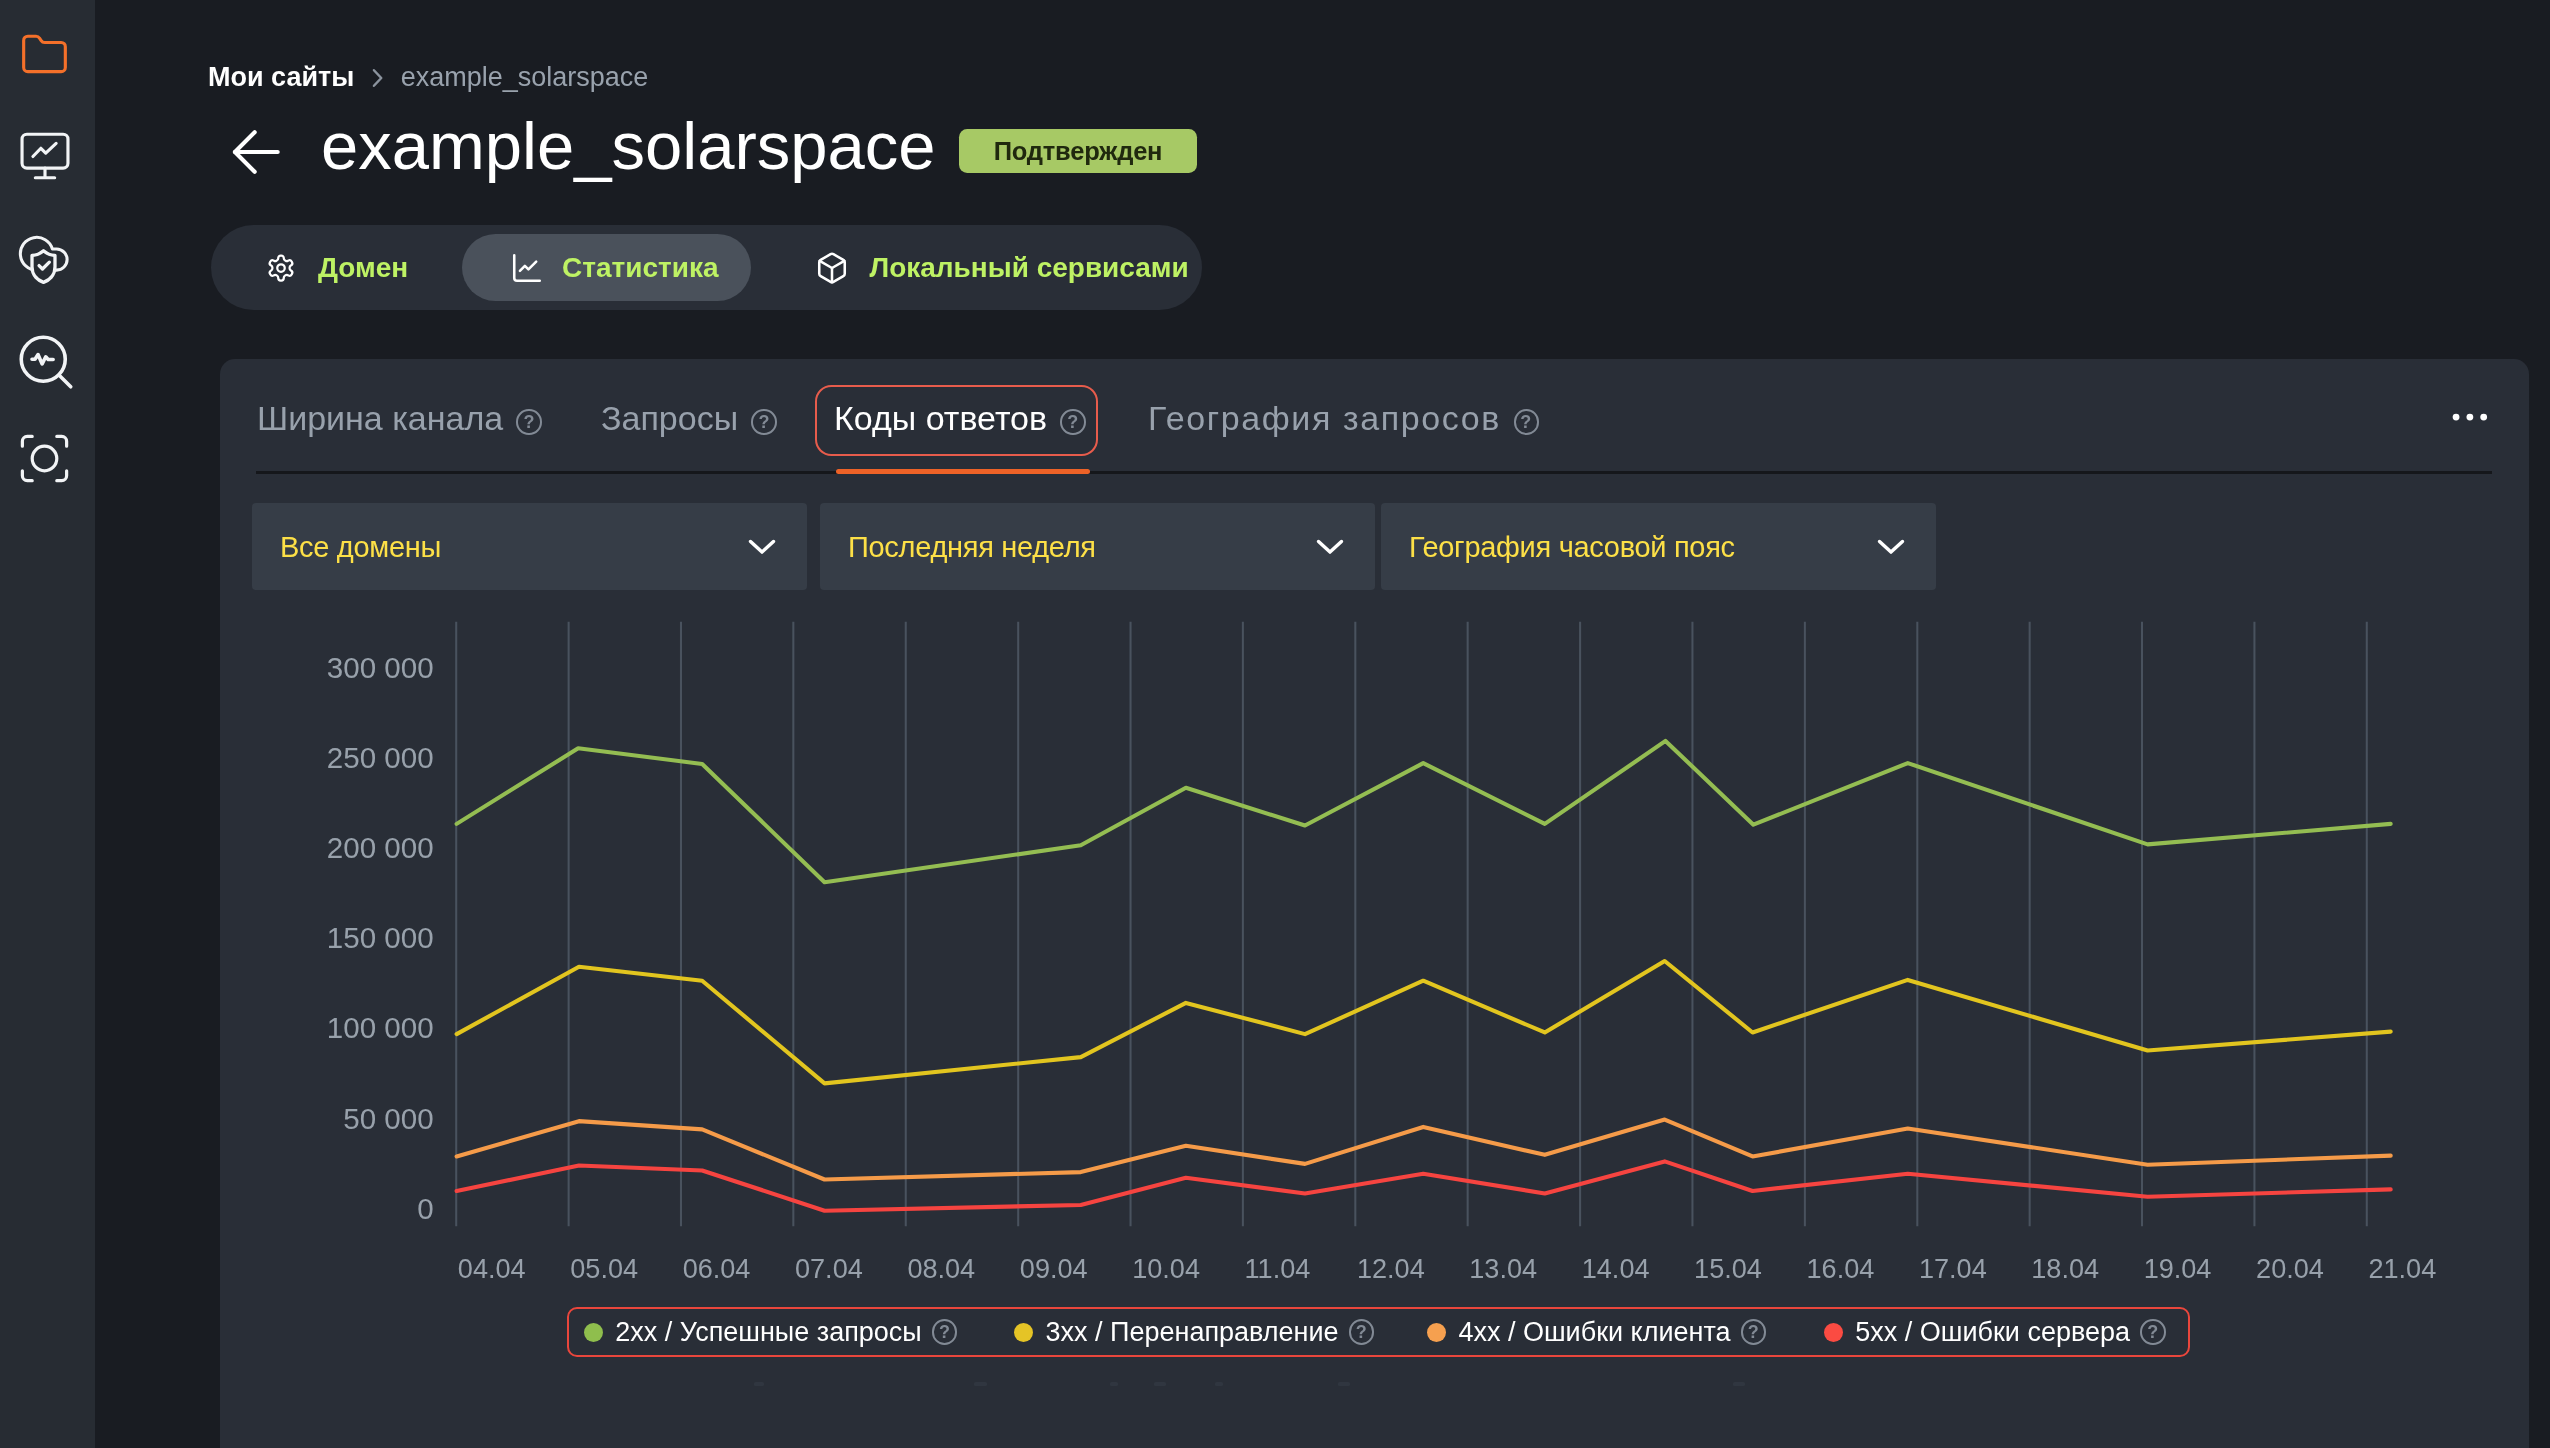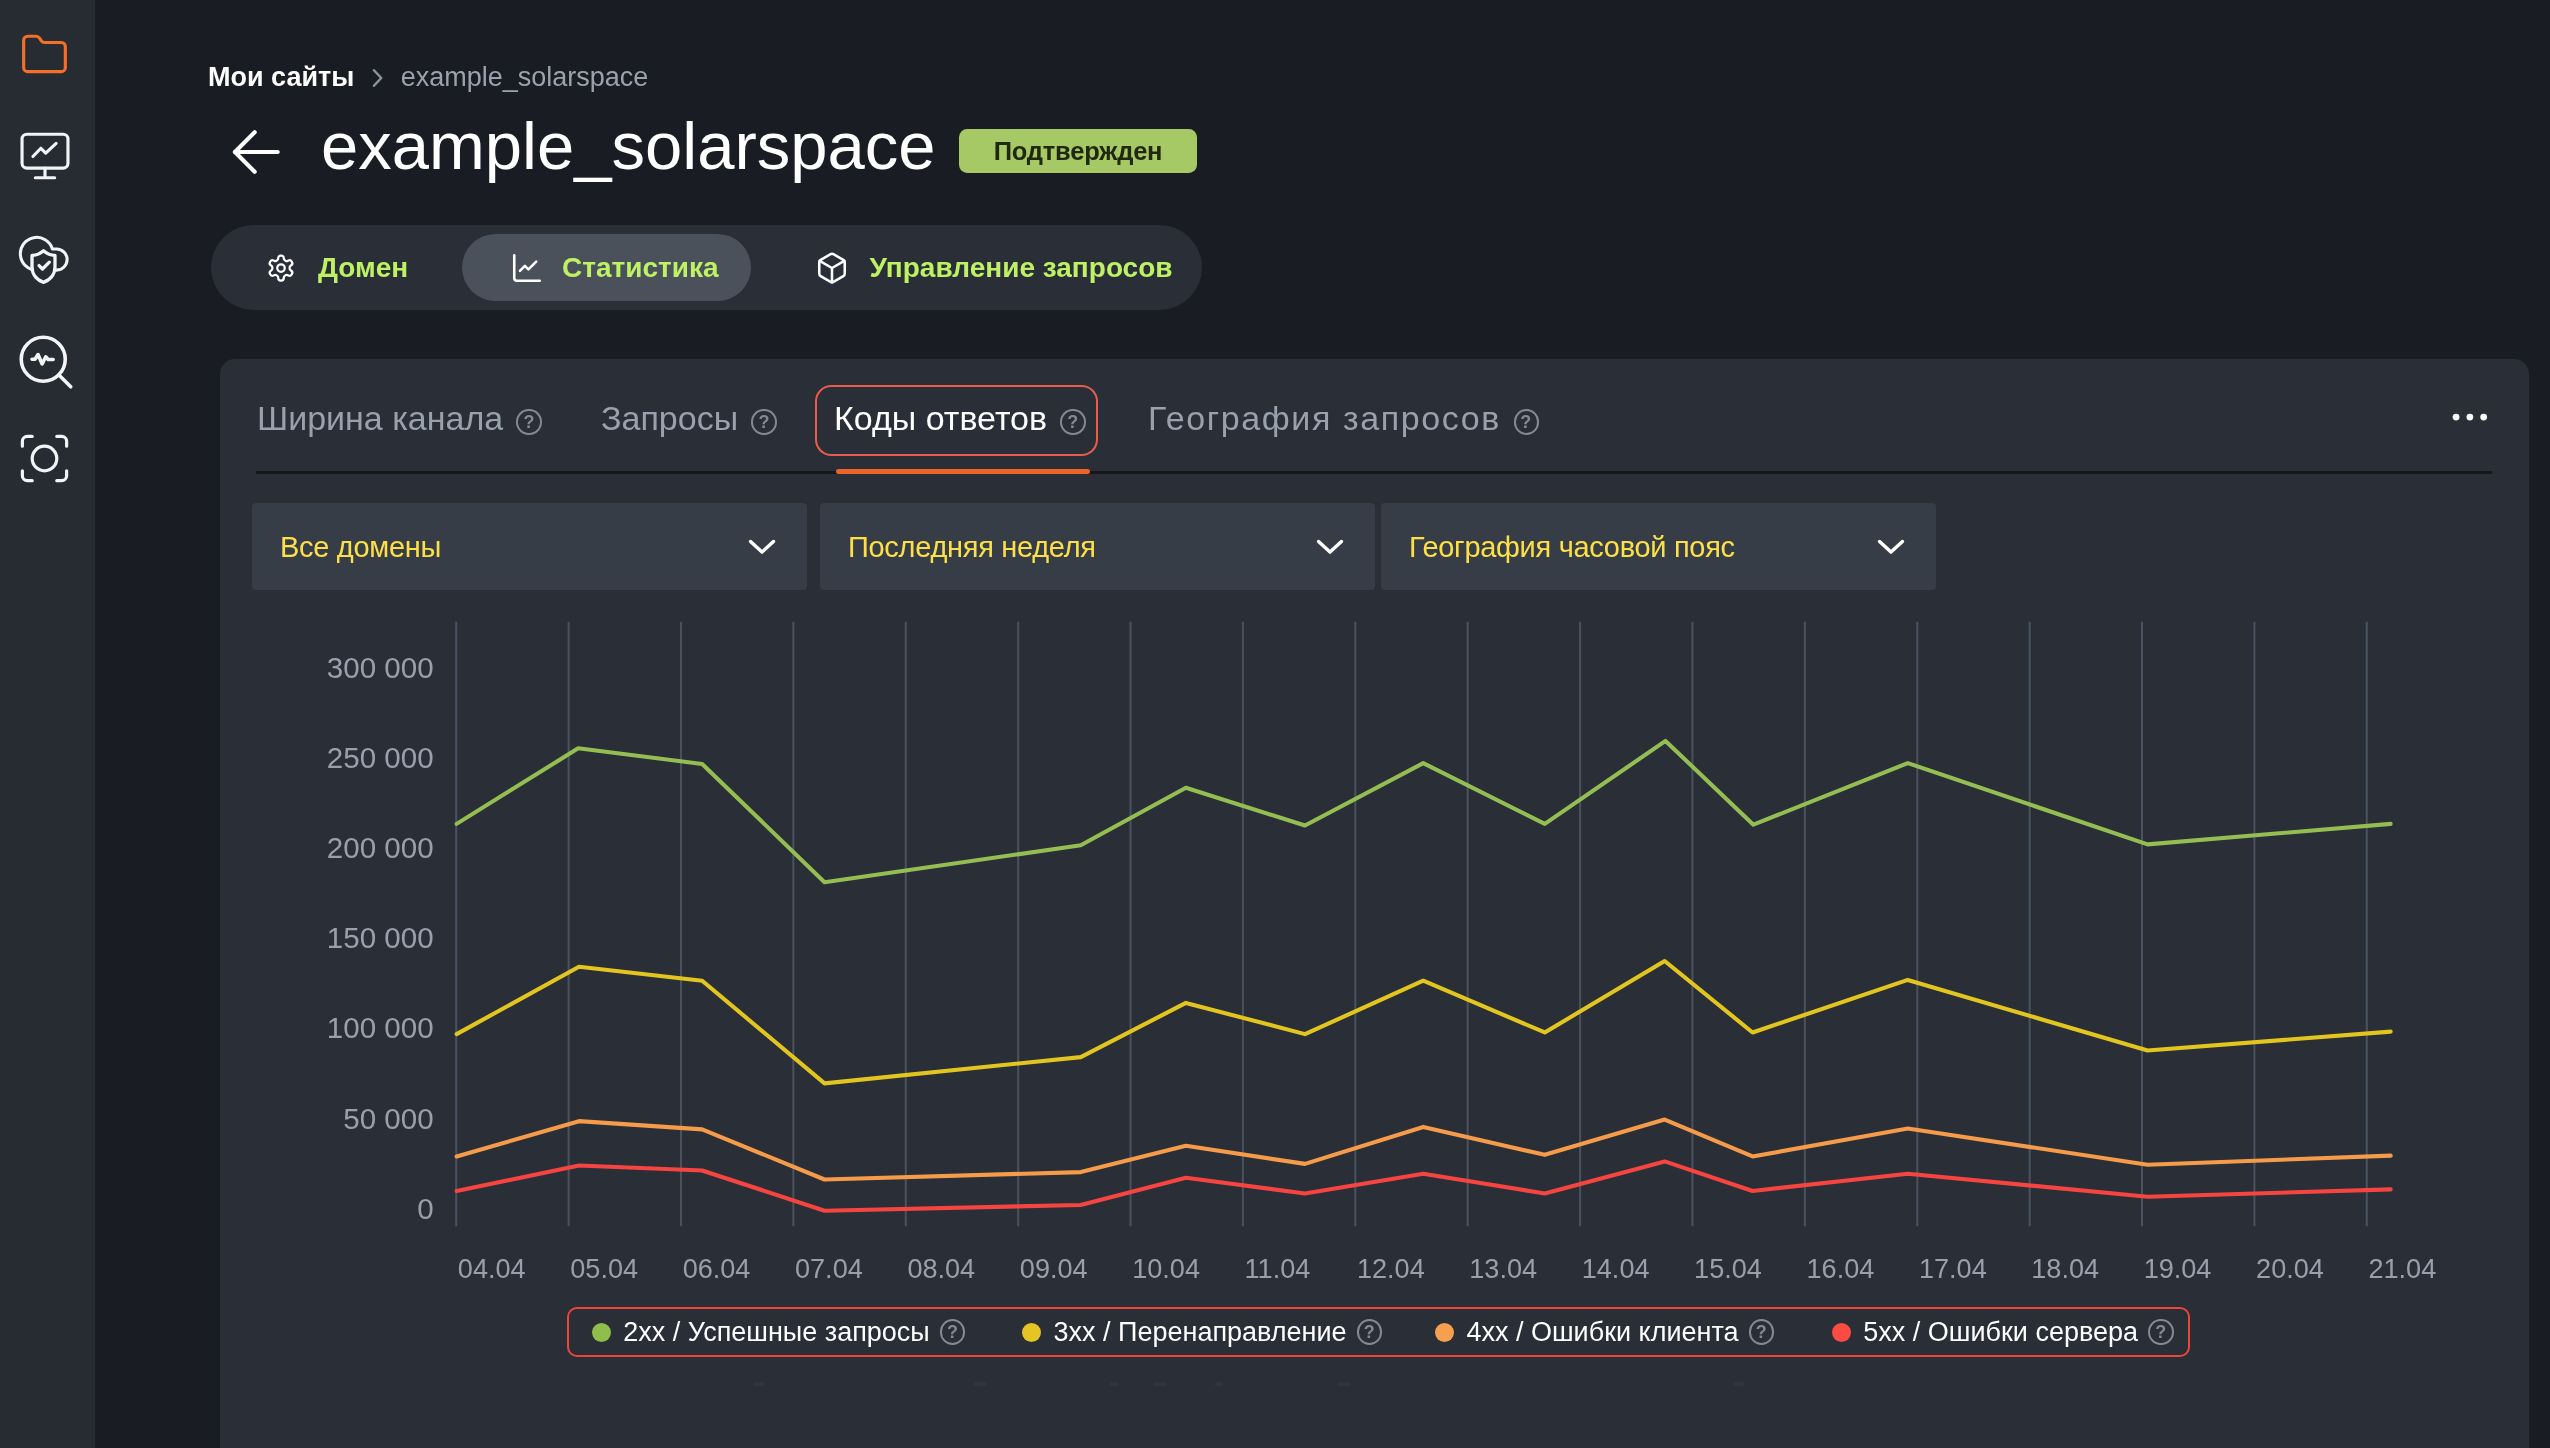--- a/index.html
+++ b/index.html
@@ -32,21 +32,21 @@
   .qm { display:inline-block; width:25.5px; height:25.5px; border:2.1px solid #828a95; border-radius:50%; color:#828a95; font-size:18px; line-height:22px; text-align:center; font-weight:600; vertical-align:1.6px; margin-left:13px; }
   #tabbox { position:absolute; left:595px; top:25.5px; width:283px; height:71px; border:2.5px solid #e75c4c; border-radius:16.4px; }
   #dots { position:absolute; left:2232px; top:54px; width:39px; }
   #divider { position:absolute; left:36px; top:112px; width:2236px; height:2.5px; background:#15171b; }
   #underline { position:absolute; left:616px; top:110px; width:254px; height:5px; background:#ed6227; border-radius:2.5px; }
 
   .dd { position:absolute; top:144px; height:87px; background:#363d47; border-radius:4px; color:#fde047; font-size:29px; letter-spacing:-0.3px; }
   .dd span { position:absolute; left:28px; top:28px; }
   .dd svg { position:absolute; right:31px; top:36px; }
 
-  #legend { position:absolute; left:347px; top:948px; width:1623px; height:50px; border:2.5px solid #e9463c; border-radius:10px; display:flex; align-items:center; color:#fff; font-size:27px;padding-left:8px; }
+  #legend { position:absolute; left:347px; top:948px; width:1623px; height:50px; border:2.5px solid #e9463c; border-radius:10px; display:flex; align-items:center; color:#fff; font-size:27px; }
   .ldot { width:19px; height:19px; border-radius:50%; display:inline-block; margin-right:12.3px; }
   .litem { display:flex; align-items:center; white-space:nowrap; }
   .faint { position:absolute; top:1023px; height:4.1px; background:#555d68; opacity:0.18; border-radius:1.6px; }
 </style>
 </head>
 <body>
   <div id="sidebar">
     <svg width="53" height="50" viewBox="0 0 24 24" style="top:30px; left:18px" fill="none" stroke="#f4702a" stroke-width="1.5" stroke-linecap="round" stroke-linejoin="round">
       <path d="M20 20a2 2 0 0 0 2-2V8a2 2 0 0 0-2-2h-7.9a2 2 0 0 1-1.69-.9L9.6 3.9A2 2 0 0 0 7.93 3H4a2 2 0 0 0-2 2v13a2 2 0 0 0 2 2Z"></path>
     </svg>
@@ -100,21 +100,21 @@
         <path d="m7 14 3.5-3.5 2.5 2.5L18.5 7.5"></path>
       </svg>
       <span style="margin-left:18px">Статистика</span>
     </div>
     <div class="pill-item" style="left:604px; top:0; height:85px;">
       <svg width="34" height="34" viewBox="0 0 24 24" fill="none" stroke="#fff" stroke-width="1.8" stroke-linecap="round" stroke-linejoin="round">
         <path d="M11 21.73a2 2 0 0 0 2 0l7-4A2 2 0 0 0 21 16V8a2 2 0 0 0-1-1.73l-7-4a2 2 0 0 0-2 0l-7 4A2 2 0 0 0 3 8v8a2 2 0 0 0 1 1.73z"></path>
         <path d="M12 22V12"></path>
         <path d="m3.3 7 8.7 5 8.7-5"></path>
       </svg>
-      <span style="margin-left:20.5px">Управление запросов</span>
+      <span style="margin-left:20.5px">Локальный сервисами</span>
     </div>
   </div>
 
   <div id="card">
     <div class="tabtxt" style="left:37px;">Ширина канала<span class="qm">?</span></div>
     <div class="tabtxt" style="left:381px;">Запросы<span class="qm">?</span></div>
     <div class="tabtxt" style="left:614px; color:#fff;">Коды ответов<span class="qm">?</span></div>
     <div class="tabtxt" style="left:928px; letter-spacing:1.6px;">География запросов<span class="qm">?</span></div>
     <div id="tabbox"></div>
     <svg id="dots" width="39" height="8.2" viewBox="0 0 48 10">

